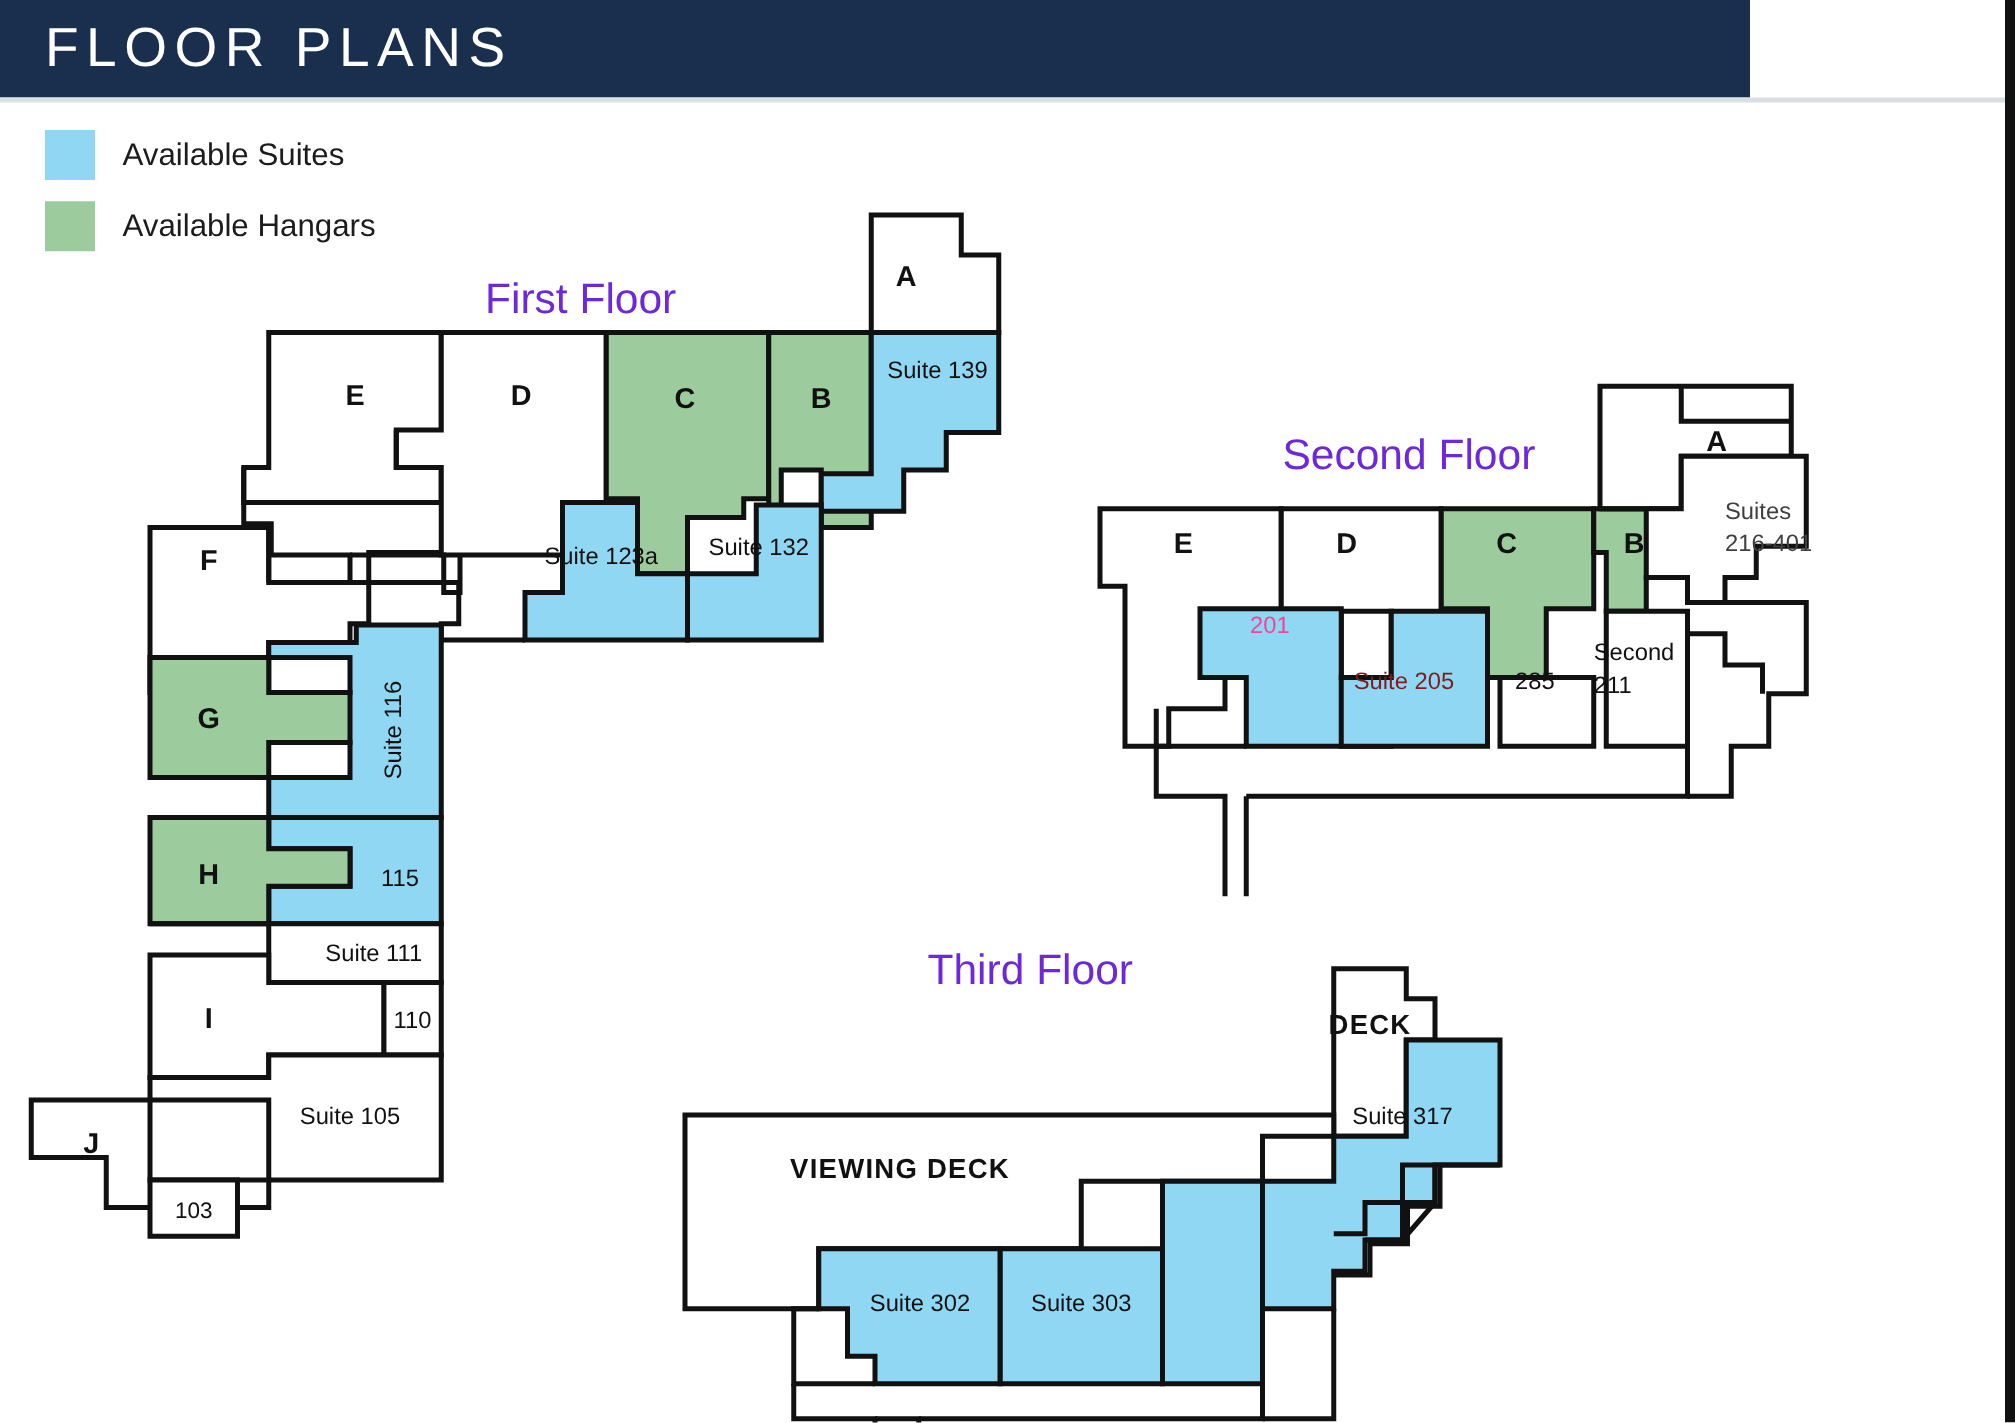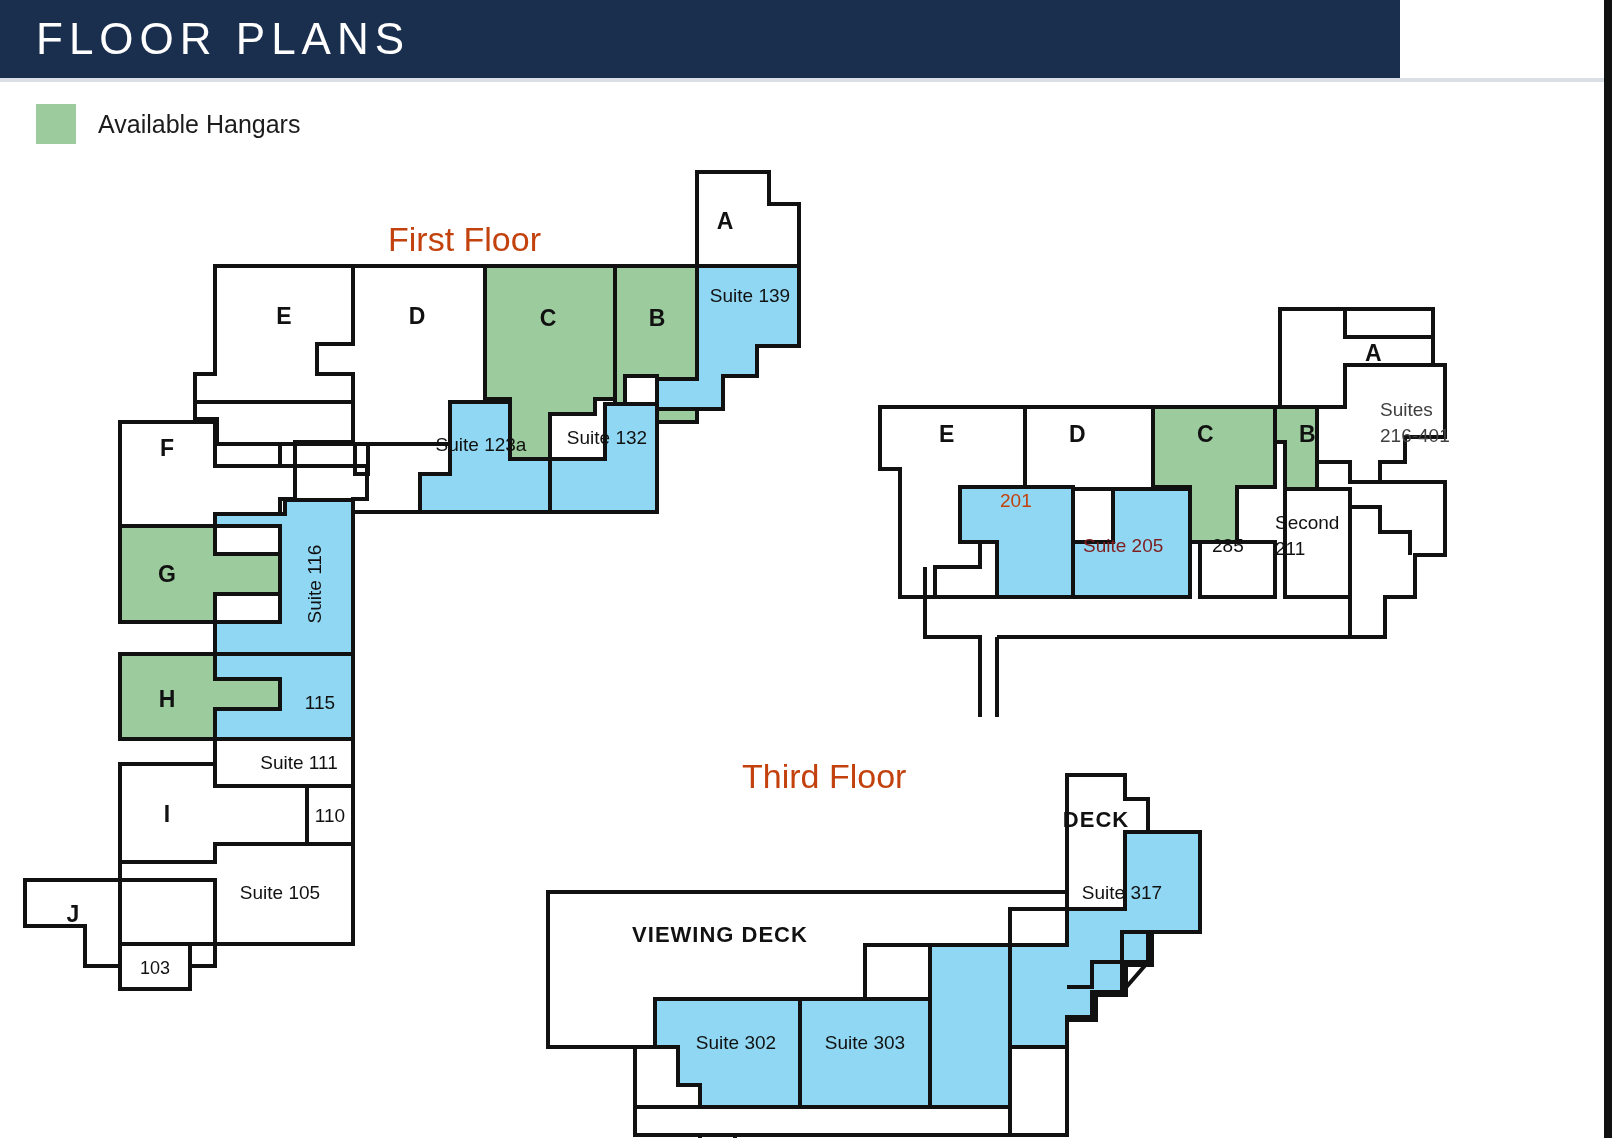--- a/index.html
+++ b/index.html
@@ -48,21 +48,21 @@
   .legend-label{
     font-size:25px;color:#1c1c1c;
     font-family:"Liberation Sans","DejaVu Sans",sans-serif;
   }
   
   .stage{position:absolute;left:0;top:82px;width:1604px;height:1056px;}
   .plan{position:absolute;}
   .plan svg{display:block;overflow:visible;}
   .floor-title{
     position:absolute;
-    color:#c2410c;
+    color:#6d28d9;
     font-size:34px;
     font-weight:400;
     white-space:nowrap;
     font-family:"Liberation Sans","DejaVu Sans",sans-serif;
   }
   
   text{font-family:"Liberation Sans","DejaVu Sans",sans-serif;fill:#111111;}
   .lbl-bold{font-weight:bold;font-size:23px;}
   .lbl{font-size:19px;}
   .lbl-sm{font-size:18px;}
@@ -76,20 +76,24 @@
 <body>
 
 <div class="page">
 
   <div class="header">
     <div class="header-title">FLOOR PLANS</div>
   </div>
   <div class="header-rule"></div>
 
   <div class="legend">
+    <div class="legend-row">
+      <span class="legend-swatch" style="background:#8fd7f2"></span>
+      <span class="legend-label">Available Suites</span>
+    </div>
     <div class="legend-row">
       <span class="legend-swatch" style="background:#9ccb9e"></span>
       <span class="legend-label">Available Hangars</span>
     </div>
   </div>
 
   <div class="stage">
 
     <div class="floor-title" style="left:388px;top:138px;">First Floor</div>
 
@@ -159,20 +163,21 @@
         <text class="lbl" x="225" y="555" text-anchor="middle">115</text>
         <text class="lbl" x="204" y="615" text-anchor="middle">Suite 111</text>
         <text class="lbl" x="235" y="668" text-anchor="middle">110</text>
         <text class="lbl-bold" x="72" y="668" text-anchor="middle">I</text>
         <text class="lbl" x="185" y="745" text-anchor="middle">Suite 105</text>
         <text class="lbl-bold" x="-22" y="768" text-anchor="middle">J</text>
         <text class="lbl-sm" x="60" y="820" text-anchor="middle">103</text>
       </svg>
     </div>
 
+    <div class="floor-title" style="left:1026px;top:263px;">Second Floor</div>
 
     <div class="plan" style="left:885px;top:215px;">
       <svg width="620" height="430" viewBox="0 0 620 430">
 
         <polygon class="wall" points="15,110 140,110 140,245 95,245 95,270 50,270 50,300 15,300 15,172 -5,172 -5,110"></polygon>
 
         <polygon class="wall" points="140,110 268,110 268,245 228,245 228,192 188,192 188,245 140,245"></polygon>
 
         <polygon class="hangar" points="268,110 390,110 390,190 352,190 352,245 305,245 305,190 268,190"></polygon>
 
@@ -243,18 +248,18 @@
     <div style="position:absolute;left:1275px;top:428px;font-size:19px;line-height:26px;color:#111;">
       <div>Second</div>
       <div>211</div>
     </div>
 
     <div style="position:absolute;left:939px;top:339px;font-size:23px;font-weight:bold;color:#111;">E</div>
     <div style="position:absolute;left:1069px;top:339px;font-size:23px;font-weight:bold;color:#111;">D</div>
     <div style="position:absolute;left:1197px;top:339px;font-size:23px;font-weight:bold;color:#111;">C</div>
     <div style="position:absolute;left:1299px;top:339px;font-size:23px;font-weight:bold;color:#111;">B</div>
     <div style="position:absolute;left:1365px;top:258px;font-size:23px;font-weight:bold;color:#111;">A</div>
-    <div style="position:absolute;left:1000px;top:408px;font-size:19px;color:#c2410c;">201</div>
+    <div style="position:absolute;left:1000px;top:408px;font-size:19px;color:#ec4899;">201</div>
     <div style="position:absolute;left:1083px;top:453px;font-size:19px;color:#7f1d1d;">Suite 205</div>
     <div style="position:absolute;left:1212px;top:453px;font-size:19px;color:#111;">285</div>
 
   </div>
 </div>
 
 </body></html>

